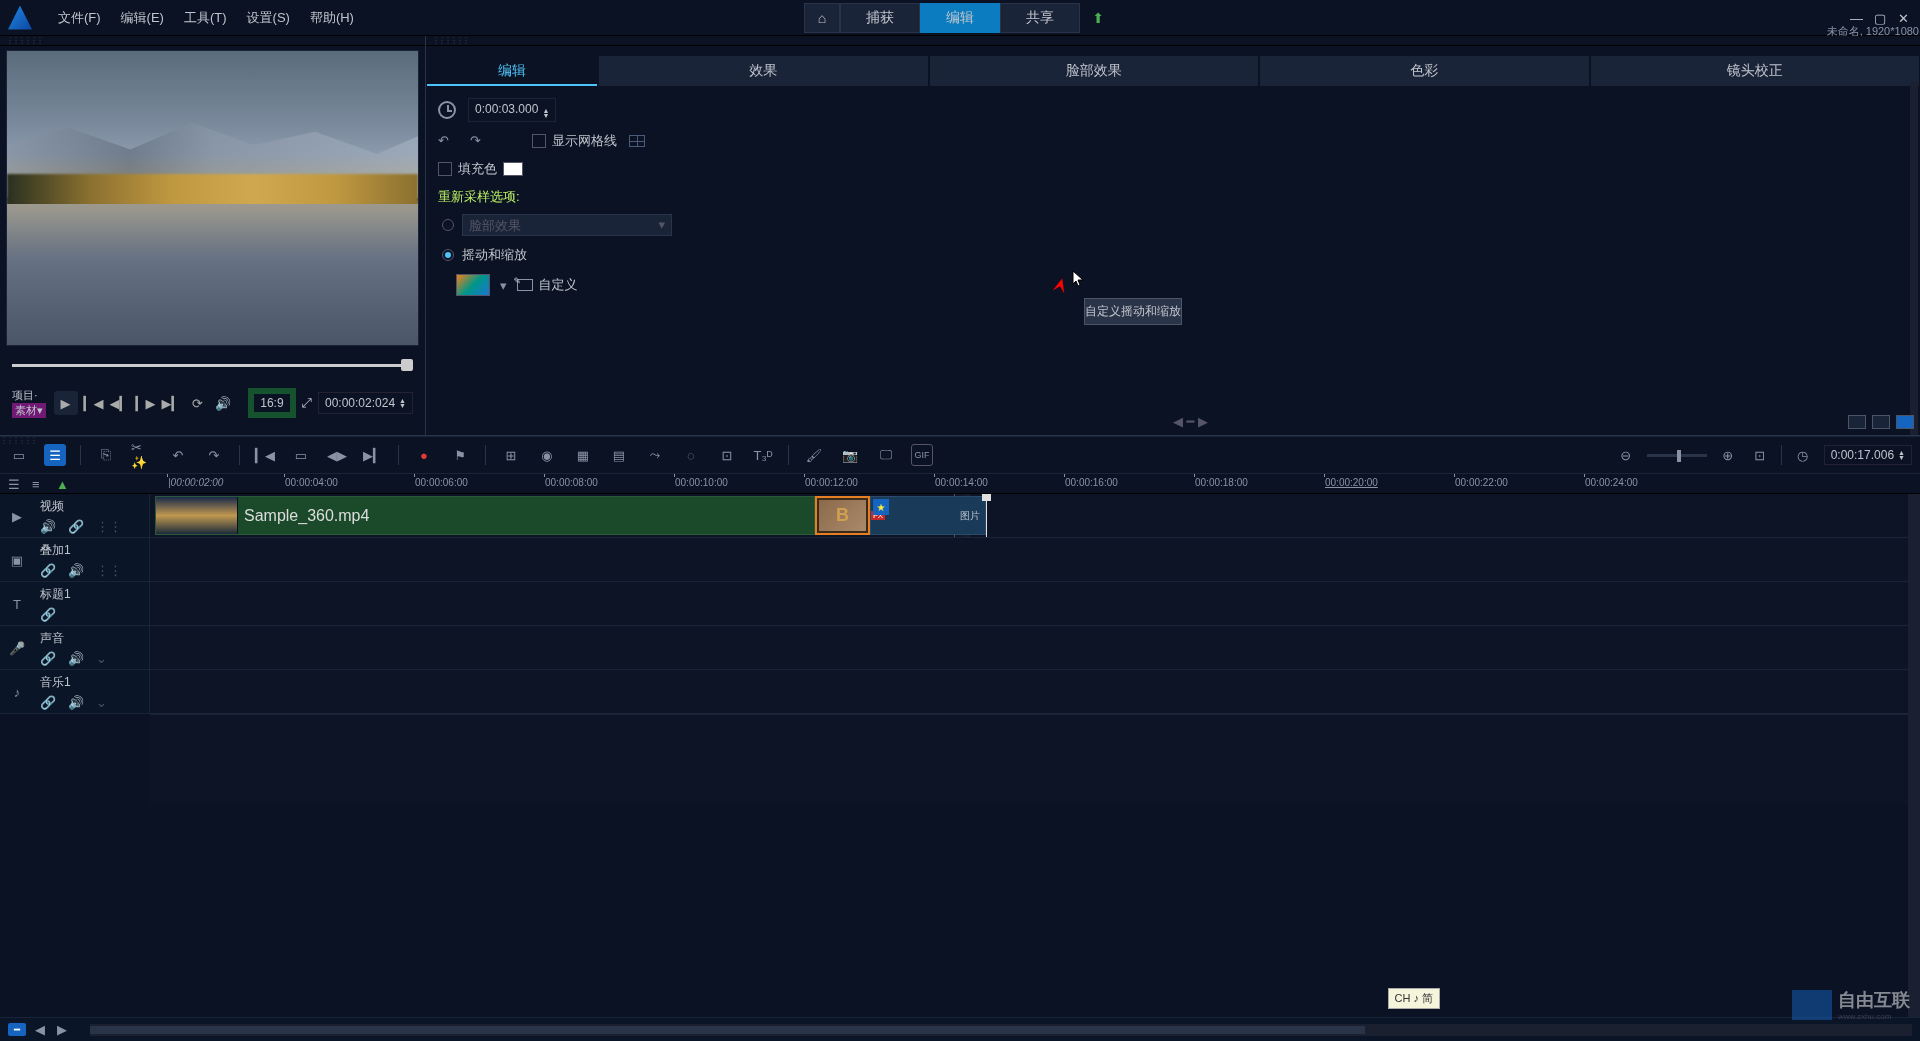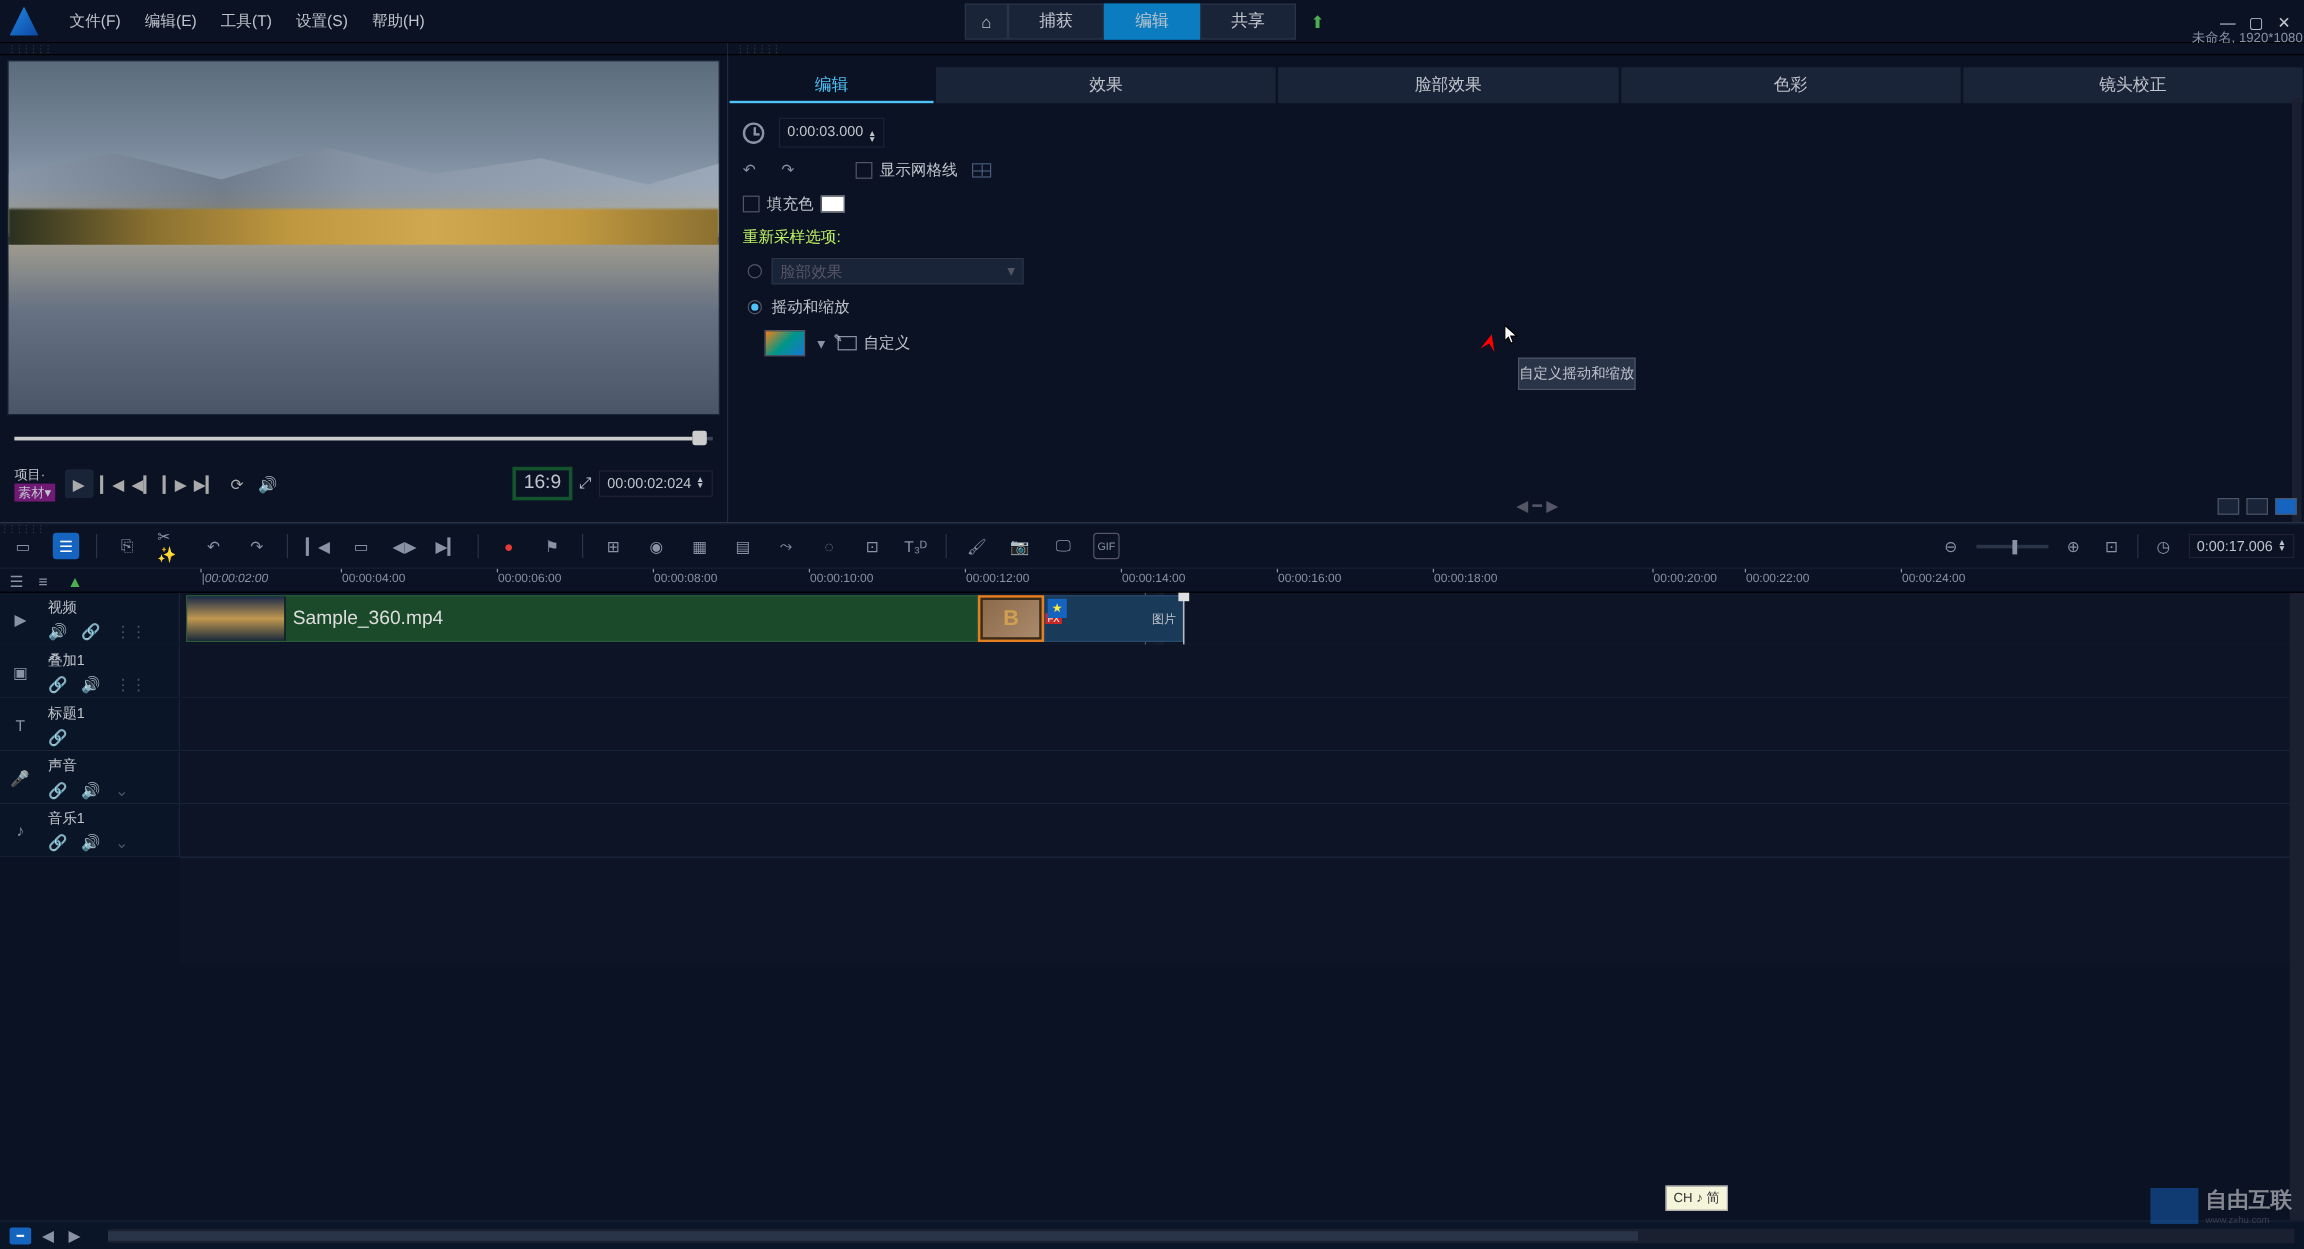--- a/index.html
+++ b/index.html
@@ -9,42 +9,42 @@
   .menu-item { padding:4px 10px; cursor:pointer; font-size:13px; }
   .top-tabs { position:absolute; left:50%; transform:translateX(-50%); display:flex; height:36px; }
   .top-tab { width:80px; height:30px; display:flex; align-items:center; justify-content:center; background:#1a2438; margin-top:3px; border:1px solid #2a3448; font-size:14px; }
   .top-tab.active { background:#0a7cbf; border-color:#0a7cbf; }
   .top-tab.home { width:36px; }
   .win-controls { margin-left:auto; display:flex; gap:10px; }
   .win-btn { width:14px; height:14px; cursor:pointer; }
   .project-info { position:absolute; right:1px; top:24px; font-size:11px; color:#8a92a6; }
   .main { display:flex; height:calc(100% - 36px); flex-direction:column; }
   .upper { display:flex; height:400px; border-bottom:1px solid #2a3448; }
-  .preview-pane { width:607px; background:#0a1223; border-right:1px solid #2a3448; display:flex; flex-direction:column; }
+  .preview-pane { width:426px; background:#0a1223; border-right:1px solid #2a3448; display:flex; flex-direction:column; }
   .grip { height:10px; background:#0a1223; border-bottom:1px solid #000; display:flex; align-items:center; padding-left:6px; }
   .grip::before { content:"⋮⋮⋮⋮⋮⋮"; letter-spacing:-2px; color:#444; font-size:8px; }
   .preview-img { margin:4px 6px; height:296px; border:1px solid #1a2438; position:relative; overflow:hidden;
     background:linear-gradient(to bottom,#5a6b7c 0%,#7a8a9c 25%,#8b9aac 35%,#c5a855 42%,#d4b860 48%,#3a4550 50%,#6a7888 52%,#2a3540 60%,#3a4550 100%); }
   .mountain { position:absolute; top:20%; left:0; right:0; height:30%; background:linear-gradient(to right,#8a96a8 0%,#6a7688 30%,#8a96a8 50%,#a0acbc 100%); clip-path:polygon(0 100%,0 40%,15% 20%,30% 45%,45% 15%,60% 40%,75% 25%,90% 50%,100% 30%,100% 100%); opacity:0.8; }
   .trees { position:absolute; top:42%; left:0; right:0; height:18%; background:linear-gradient(to right,#2a3020 0%,#8a7030 20%,#c09840 40%,#d0a850 60%,#c09840 80%,#8a7030 100%); filter:blur(1px); }
   .water { position:absolute; top:52%; left:0; right:0; bottom:0; background:linear-gradient(to bottom,#8a96a8 0%,#6a7688 30%,#4a5668 100%); }
   .water::after { content:""; position:absolute; inset:0; background:linear-gradient(to bottom,rgba(200,160,80,0.3) 0%,transparent 40%); }
   .scrubber { margin:8px 12px; position:relative; height:16px; }
   .scrub-track { height:3px; background:#3a4458; position:absolute; top:6px; left:0; right:0; }
   .scrub-fill { height:3px; background:#ccc; position:absolute; top:6px; left:0; width:97%; }
   .scrub-thumb { width:12px; height:12px; background:#ccc; border-radius:2px; position:absolute; top:1px; left:97%; }
   .marks { position:absolute; right:14px; top:368px; display:flex; gap:10px; color:#667; }
   .play-row { display:flex; align-items:center; padding:6px 12px; }
   .mode-labels { display:flex; flex-direction:column; font-size:11px; margin-right:8px; }
   .mode-labels span:last-child { background:#701a75; padding:0 3px; }
   .transport { display:flex; gap:6px; align-items:center; }
   .t-btn { width:20px; height:20px; display:flex; align-items:center; justify-content:center; color:#aaa; cursor:pointer; }
   .t-btn.play { background:#1a2438; border-radius:3px; width:24px; height:24px; }
   .aspect { margin-left:auto; display:flex; gap:6px; align-items:center; }
-  .aspect-box { border:3px solid #14532d; padding:2px 6px; font-size:16px; }
+  .aspect-box { border:6px solid #14532d; padding:2px 6px; font-size:12px; }
   .timecode-box { border:1px solid #223; padding:3px 6px; font-size:12px; display:flex; align-items:center; gap:4px; }
   .timecode-box .tri { display:flex; flex-direction:column; font-size:7px; line-height:5px; }
 
   .panel { flex:1; background:#0a1223; display:flex; flex-direction:column; position:relative; }
   .panel-tabs { display:flex; height:30px; margin-top:10px; }
   .p-tab { flex:1; text-align:center; line-height:28px; background:#1a2438; border-bottom:2px solid transparent; font-size:14px; margin:0 1px; }
   .p-tab.active { background:#0a1223; color:#4fc3f7; border-bottom:2px solid #4fc3f7; }
   .p-tab:first-child { flex:0 0 170px; }
   .panel-body { padding:12px 12px; }
   .row { display:flex; align-items:center; margin-bottom:10px; gap:12px; }
@@ -347,21 +347,21 @@
       <div class="ruler">
         <span class="tick" style="left:18px;font-style:italic;">|00:00:02:00</span>
         <span class="tick" style="left:135px;">00:00:04:00</span>
         <span class="tick" style="left:265px;">00:00:06:00</span>
         <span class="tick" style="left:395px;">00:00:08:00</span>
         <span class="tick" style="left:525px;">00:00:10:00</span>
         <span class="tick" style="left:655px;">00:00:12:00</span>
         <span class="tick" style="left:785px;">00:00:14:00</span>
         <span class="tick" style="left:915px;">00:00:16:00</span>
         <span class="tick" style="left:1045px;">00:00:18:00</span>
-        <span class="tick" style="left:1228px;">00:00:20:00</span>
+        <span class="tick" style="left:1175px;text-decoration:underline;">00:00:20:00</span>
         <span class="tick" style="left:1305px;">00:00:22:00</span>
         <span class="tick" style="left:1435px;">00:00:24:00</span>
       </div>
     </div>
 
     <div class="tracks-wrap">
       <div class="track">
         <div class="track-head">
           <div class="track-icon">▶</div>
           <span class="track-label">视频</span>

